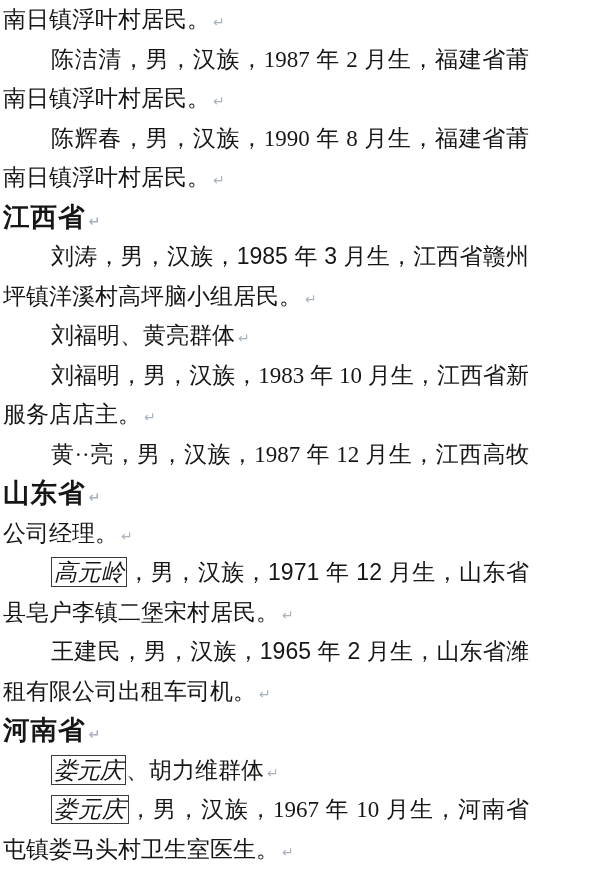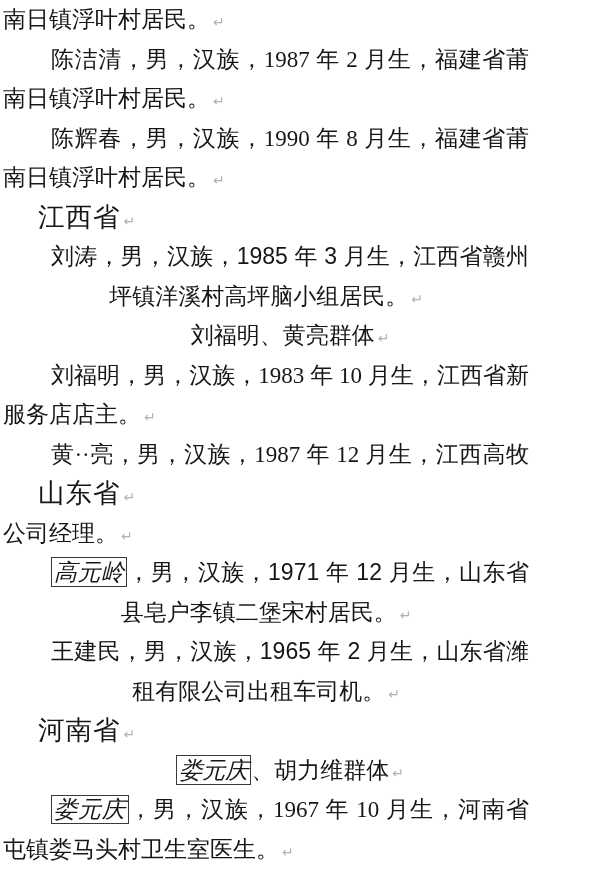--- a/index.html
+++ b/index.html
@@ -15,27 +15,26 @@
   }
   .line{
     height:39.5px;
     line-height:39.5px;
     font-size:23px;
     color:#161616;
     overflow:hidden;
     white-space:nowrap;
   }
   .serif{font-family:"Liberation Serif", serif;}
-  .sans{font-family:"Liberation Sans", sans-serif;text-align:center;}
+  .sans{font-family:"Liberation Sans", sans-serif;}
   .heading{
     font-family:"Liberation Serif", serif;
-    font-weight:normal;
+    font-weight:bold;
     font-size:26.5px;
     letter-spacing:1px;
-    margin-left:35px;
   }
   .indent{padding-left:48px;}
   .fill{
     white-space:normal;
     text-align:justify;
     text-align-last:justify;
     text-justify:inter-character;
   }
   .boxed{
     border:1px solid #3a3a3a;

